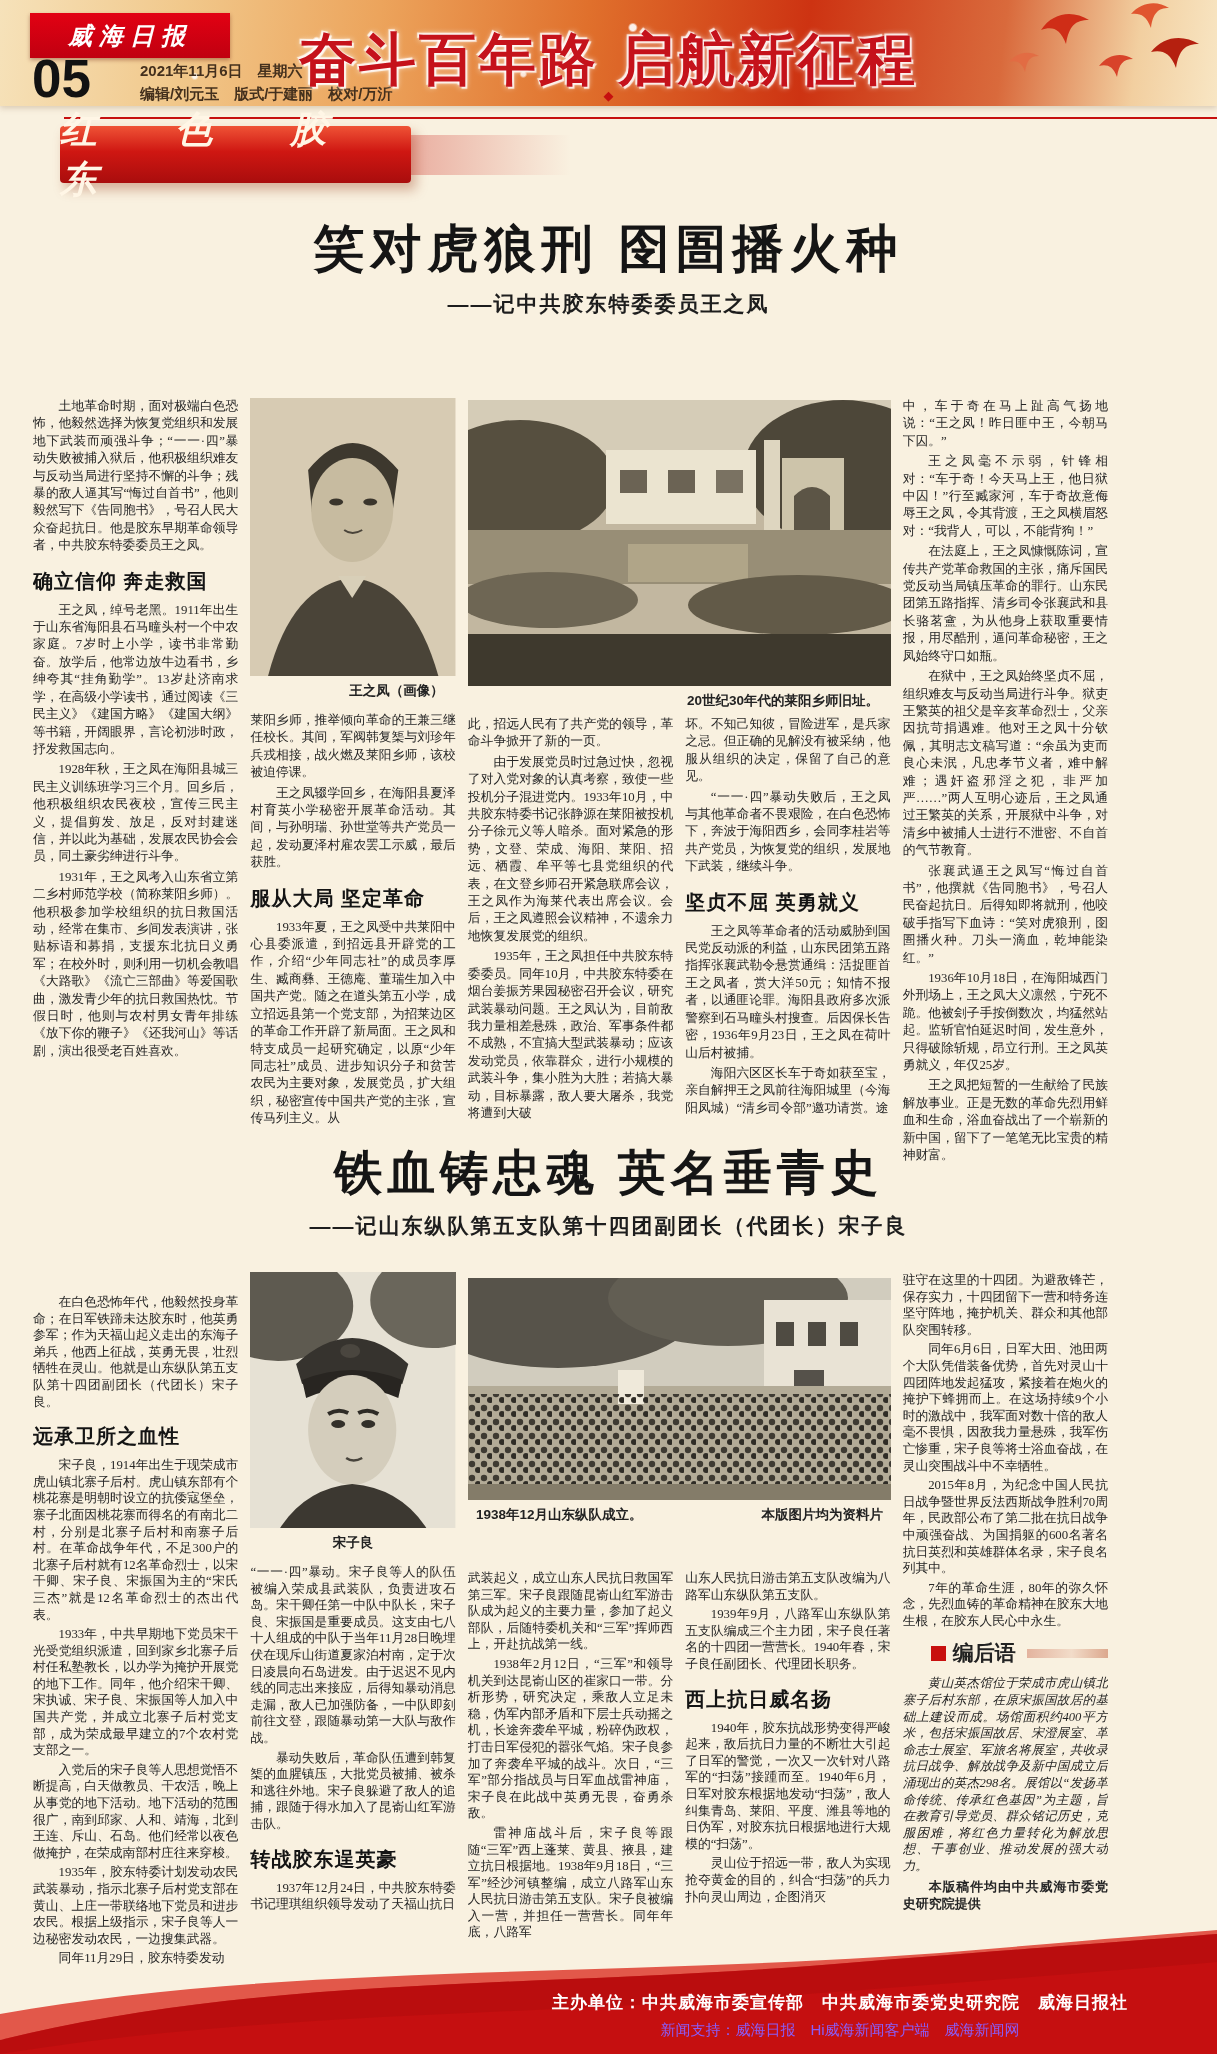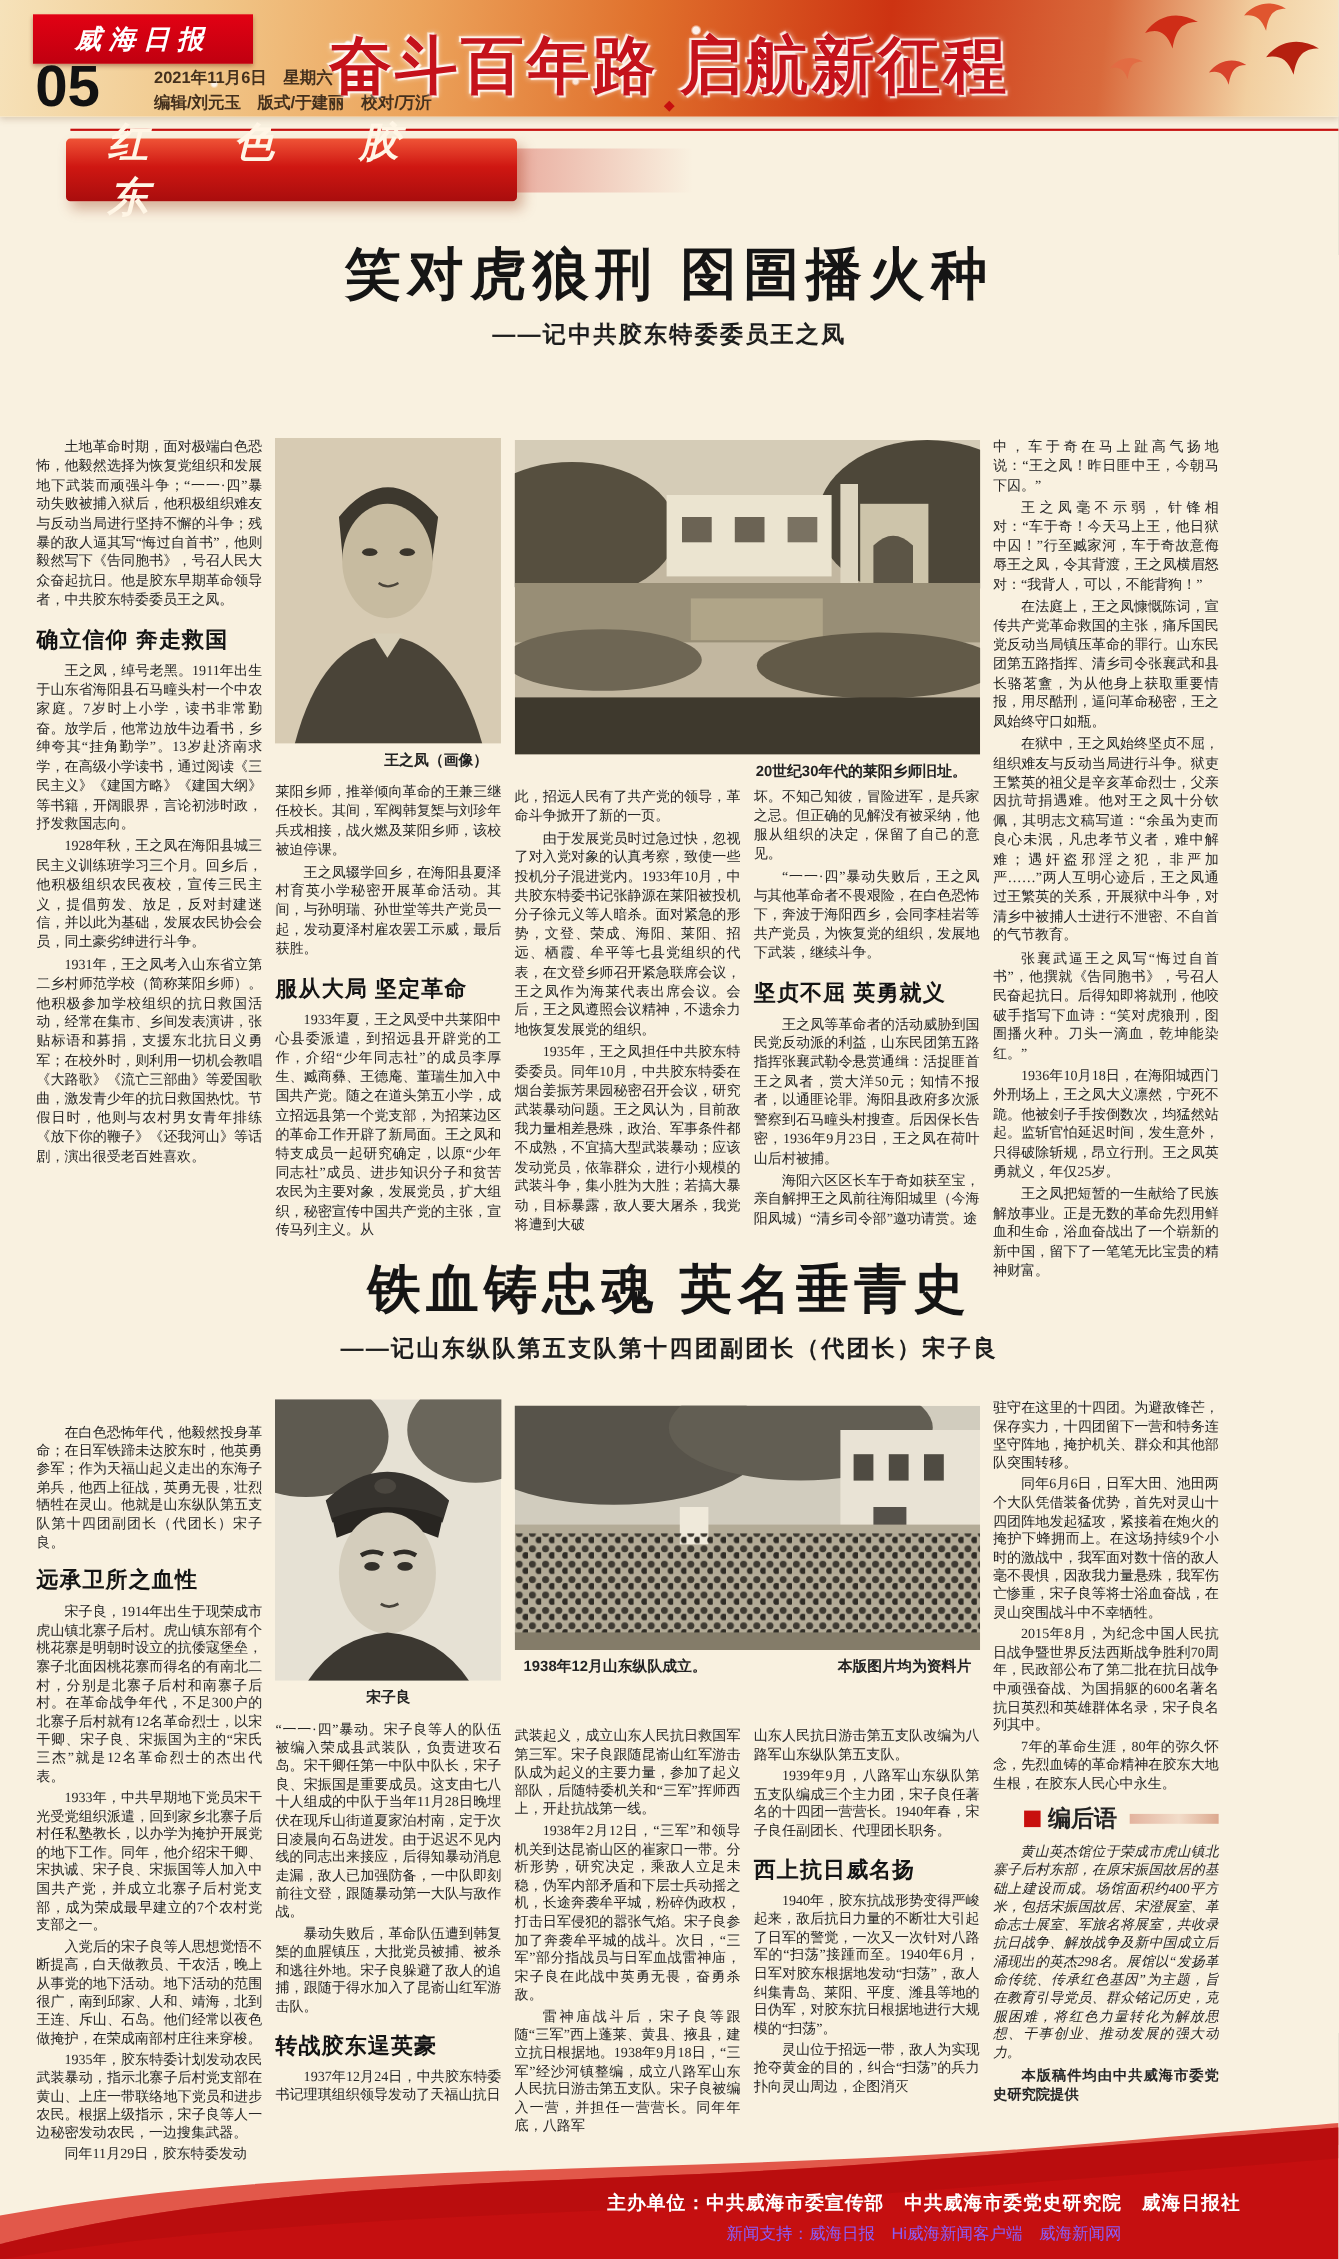--- a/index.html
+++ b/index.html
@@ -22,25 +22,25 @@
     font-size:24px;letter-spacing:7px;box-shadow:0 2px 4px rgba(100,20,10,.4);}
   .pageno{position:absolute;left:32px;top:52px;font-size:53px;font-weight:700;color:#121212;line-height:1;}
   .dates{position:absolute;left:140px;top:60px;font-size:15px;line-height:1.5;color:#44301d;font-weight:600;}
   .banner{position:absolute;left:150px;right:150px;top:22px;text-align:center;
     font-size:57px;font-weight:900;letter-spacing:3px;color:#c5121b;white-space:nowrap;
     text-shadow:0 0 1px #fff,0 0 6px rgba(255,255,255,.95),2px 2px 1px rgba(255,255,255,.85),-2px -2px 1px rgba(255,255,255,.85);}
   .birds{position:absolute;right:6px;top:2px;}
   .ornament{position:absolute;left:0;right:0;top:88px;text-align:center;font-size:13px;color:#c6100f;z-index:2;}
   .redline{position:absolute;left:64px;right:0;top:117px;height:2px;background:#c6100f;}
   
-  .badge{position:absolute;left:60px;top:126px;width:410px;height:57px;border-radius:4px;
+  .badge{position:absolute;left:60px;top:126px;width:351px;height:57px;border-radius:4px;
     background:linear-gradient(180deg,#ef5336 0%,#cf1712 45%,#a90d0d 100%);
     box-shadow:5px 7px 12px rgba(150,55,20,.35);
-    color:#fff6e6;display:flex;align-items:center;padding-left:38px;box-sizing:border-box;
-    font-family:Liberation Serif, serif;font-style:italic;font-weight:700;
+    color:#fff6e6;display:flex;align-items:center;box-sizing:border-box;
+    font-family:Liberation Sans, sans-serif;font-style:italic;font-weight:700;
     font-size:37px;letter-spacing:34px;}
   .badge::after{content:"";position:absolute;left:100%;top:9px;width:160px;height:40px;
     background:linear-gradient(90deg,rgba(199,22,16,.30),rgba(199,22,16,0));}
   
   .ahead{position:absolute;left:0;right:0;text-align:center;}
   .t1{margin:0;font-size:51px;font-weight:900;letter-spacing:6px;color:#151515;line-height:1.05;}
   .t2{margin:0;font-size:48px;font-weight:900;letter-spacing:5px;color:#151515;line-height:1.05;}
   .sub{margin:14px 0 0;font-size:21px;font-weight:700;letter-spacing:2px;color:#1d1d1d;}
   .abody{position:absolute;left:33px;width:1075px;display:flex;gap:12px;}
   .col{flex:1;overflow:hidden;}

